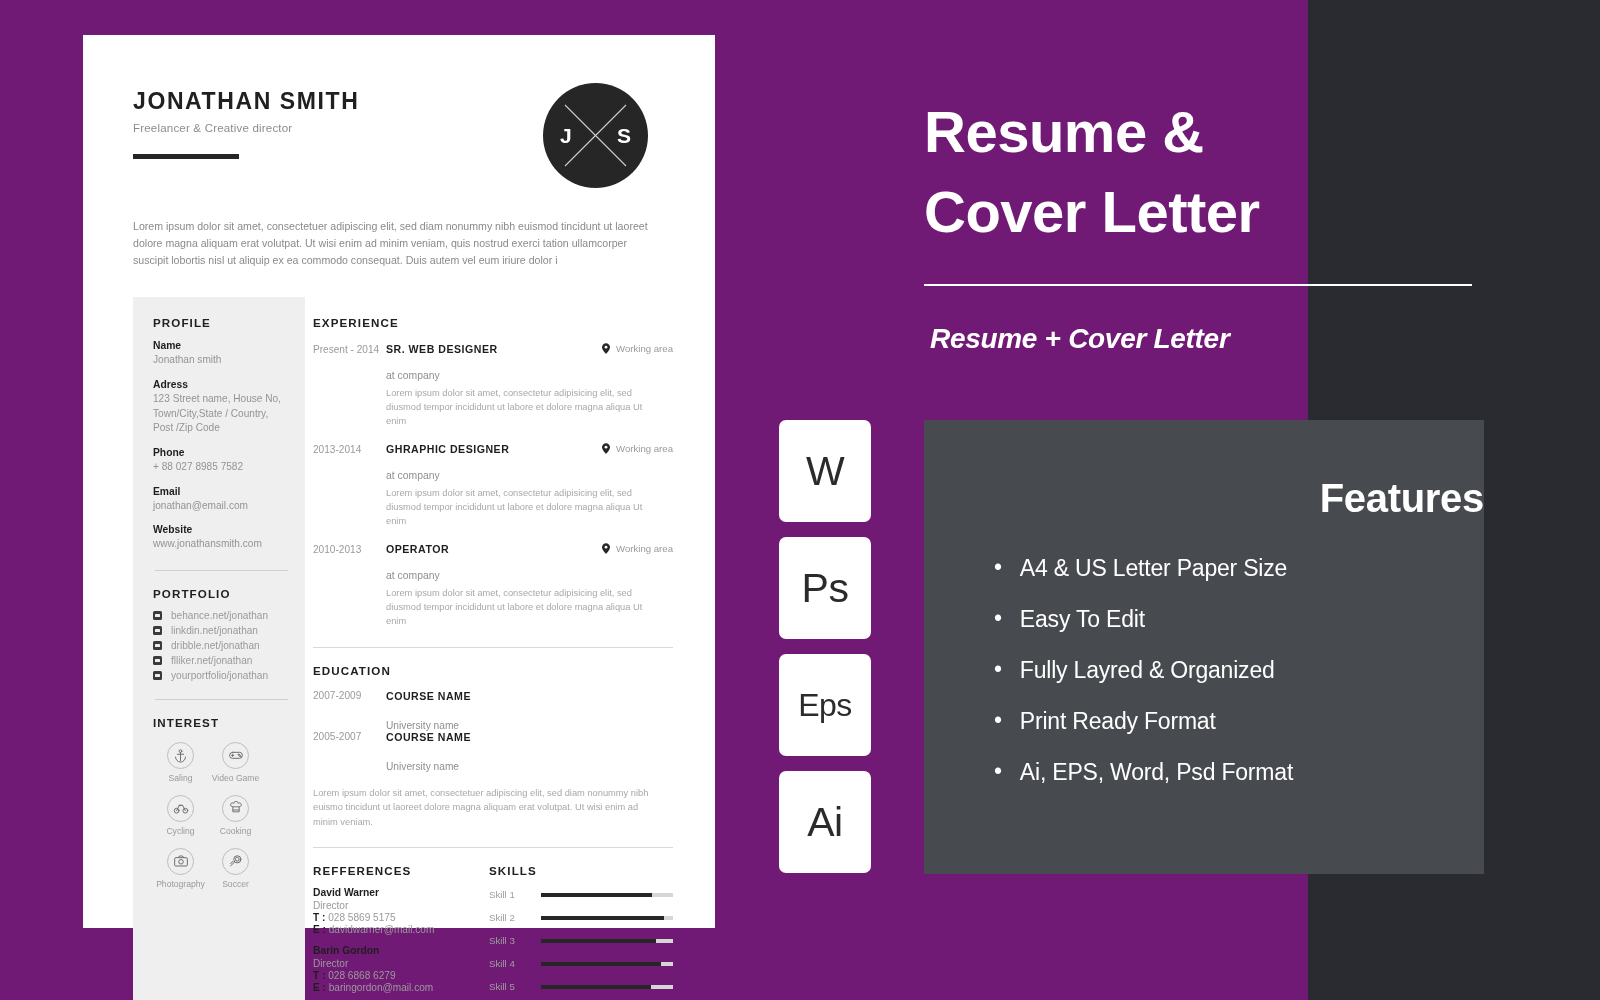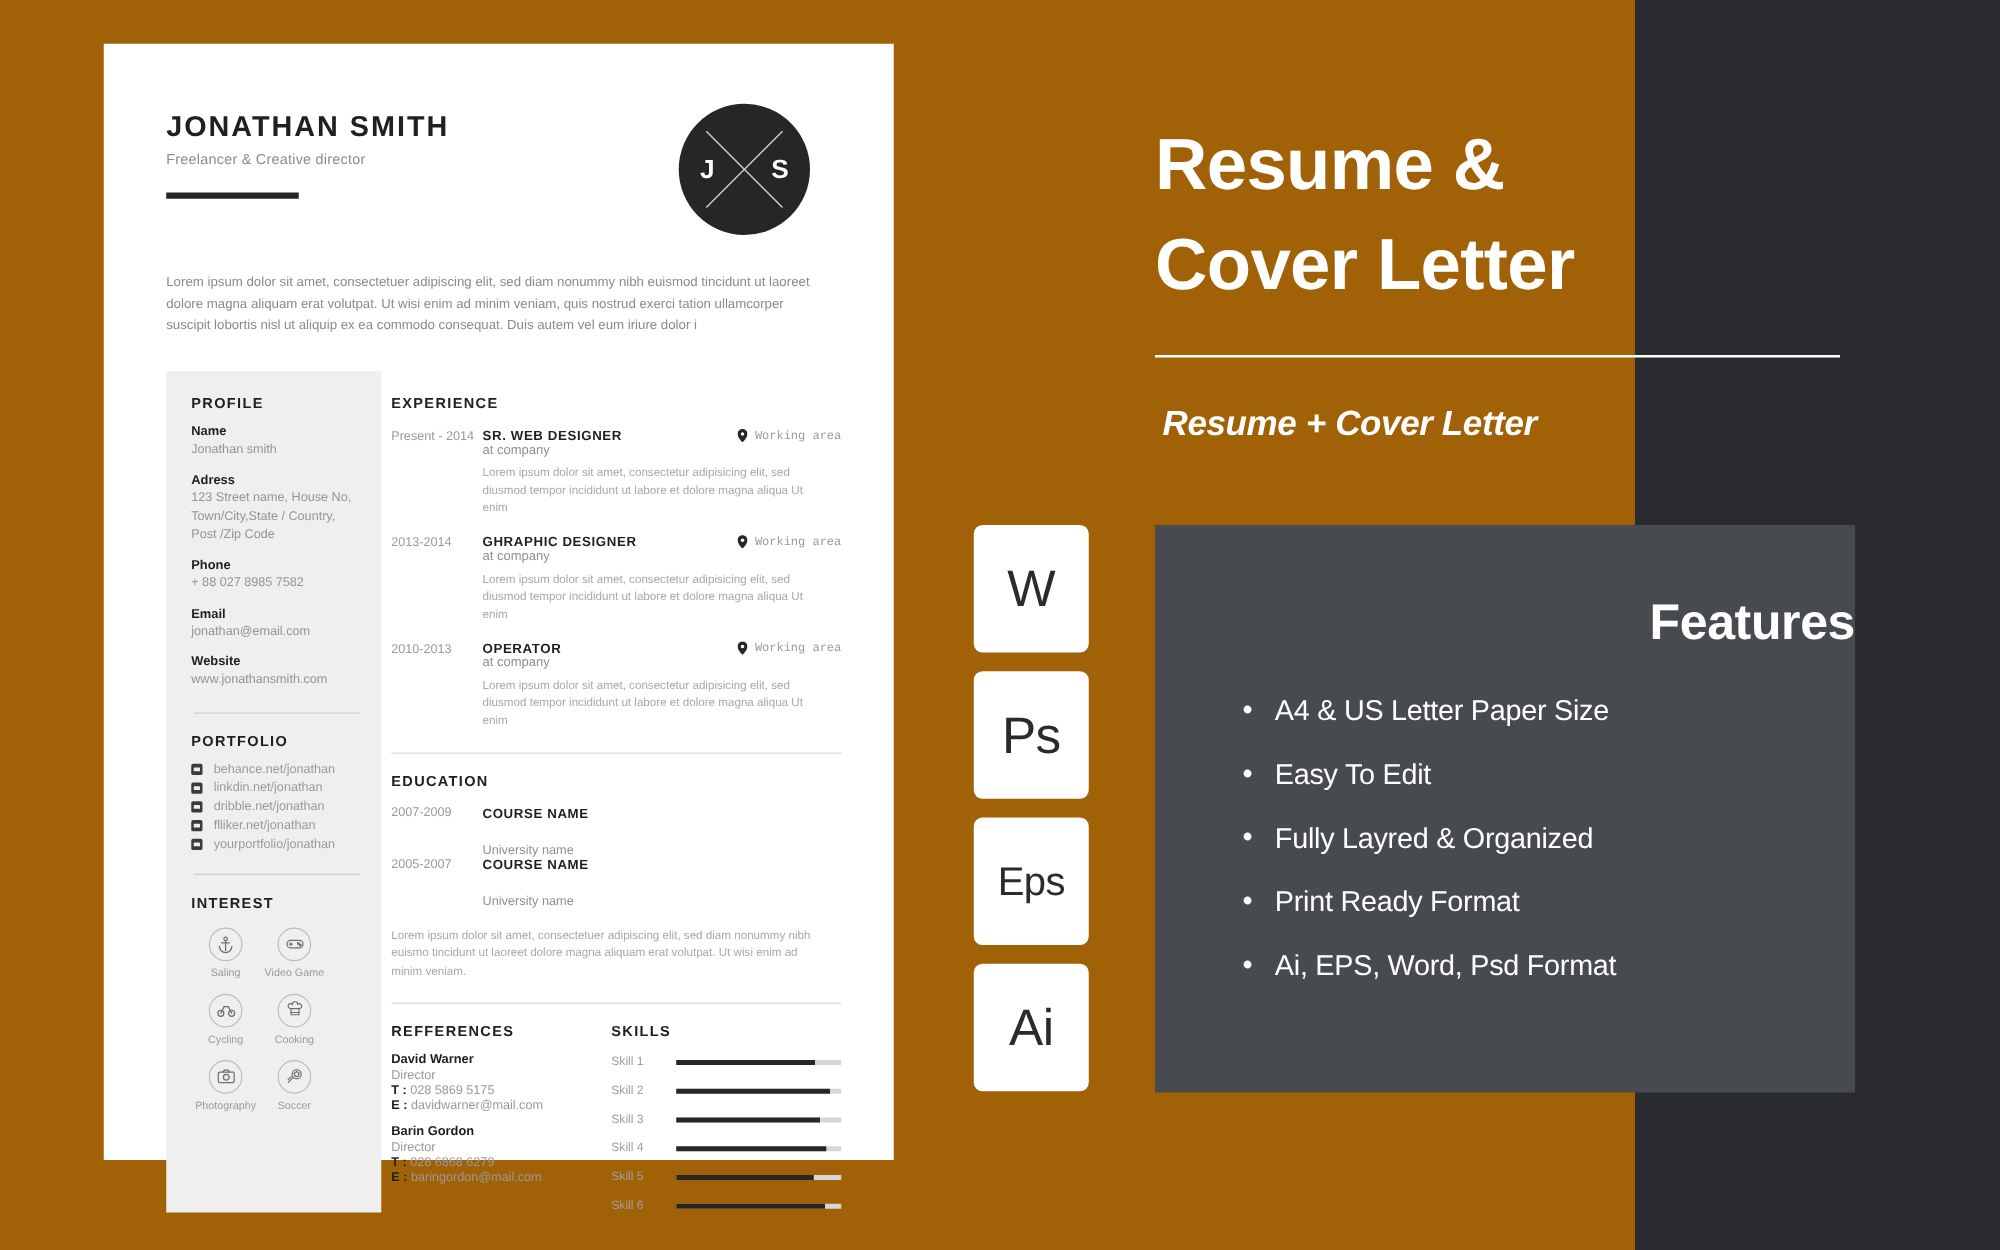--- a/index.html
+++ b/index.html
@@ -2,21 +2,21 @@
 <html><head>
 <meta charset="utf-8">
 <style>
   * { box-sizing: border-box; margin: 0; padding: 0; }
   html, body {
     width: 1600px; height: 1000px;
     background: #292b30;
     font-family: "Liberation Sans", sans-serif;
     overflow: hidden;
   }
-  .stage { position: relative; width: 1308px; height: 1000px; background: #a16207; }
+  .stage { position: relative; width: 1308px; height: 1000px; background: #701a75; }
 
   
   .resume-page {
     position: absolute; left: 83px; top: 35px;
     width: 632px; height: 893px;
     background: #ffffff;
   }
   .resume-inner { position: absolute; left: 50px; top: 55px; width: 540px; }
 
   .rh-row { position: relative; height: 120px; }
@@ -87,28 +87,28 @@
   .colR { flex: 1; padding-left: 8px; padding-top: 19px; }
 
   .exp-row { display: flex; margin-top: 14px; }
   .exp-date {
     width: 73px; flex: none; font-size: 10.1px; color: #9a9a9a; line-height: 1.35;
   }
   .exp-body { flex: 1; position: relative; }
   .exp-title {
     font-size: 10.6px; font-weight: bold; letter-spacing: .5px; color: #1e1e1e;
   }
-  .exp-co { font-size: 10.4px; color: #8f8f8f; margin-top: 0; }
+  .exp-co { font-size: 10.4px; color: #8f8f8f; margin-top: 15px; }
   .exp-desc {
     font-size: 9.3px; color: #a8a8a8; line-height: 1.5; margin-top: 6px; width: 262px;
   }
   .exp-loc {
     position: absolute; right: 0; top: 0; display: flex; align-items: center;
   }
-  .exp-loc-txt { font-size: 9.6px; color: #9a9a9a; margin-left: 6px; font-family: Liberation Mono, monospace; }
+  .exp-loc-txt { font-size: 9.6px; color: #9a9a9a; margin-left: 6px; }
 
   .rule-thin { height: 1px; background: #d9d9d9; margin: 18px 0 16px 0; }
 
   .edu-row { display: flex; margin-top: 13px; flex-direction: column; }
   .edu-blk { display: flex; width: 50%; }
   .edu-date { width: 73px; flex: none; font-size: 10.1px; color: #9a9a9a; }
   .edu-name {
     font-size: 10.6px; font-weight: bold; letter-spacing: .5px; color: #1e1e1e;
   }
   .edu-uni { font-size: 10.2px; color: #8f8f8f; margin-top: 18px; }

